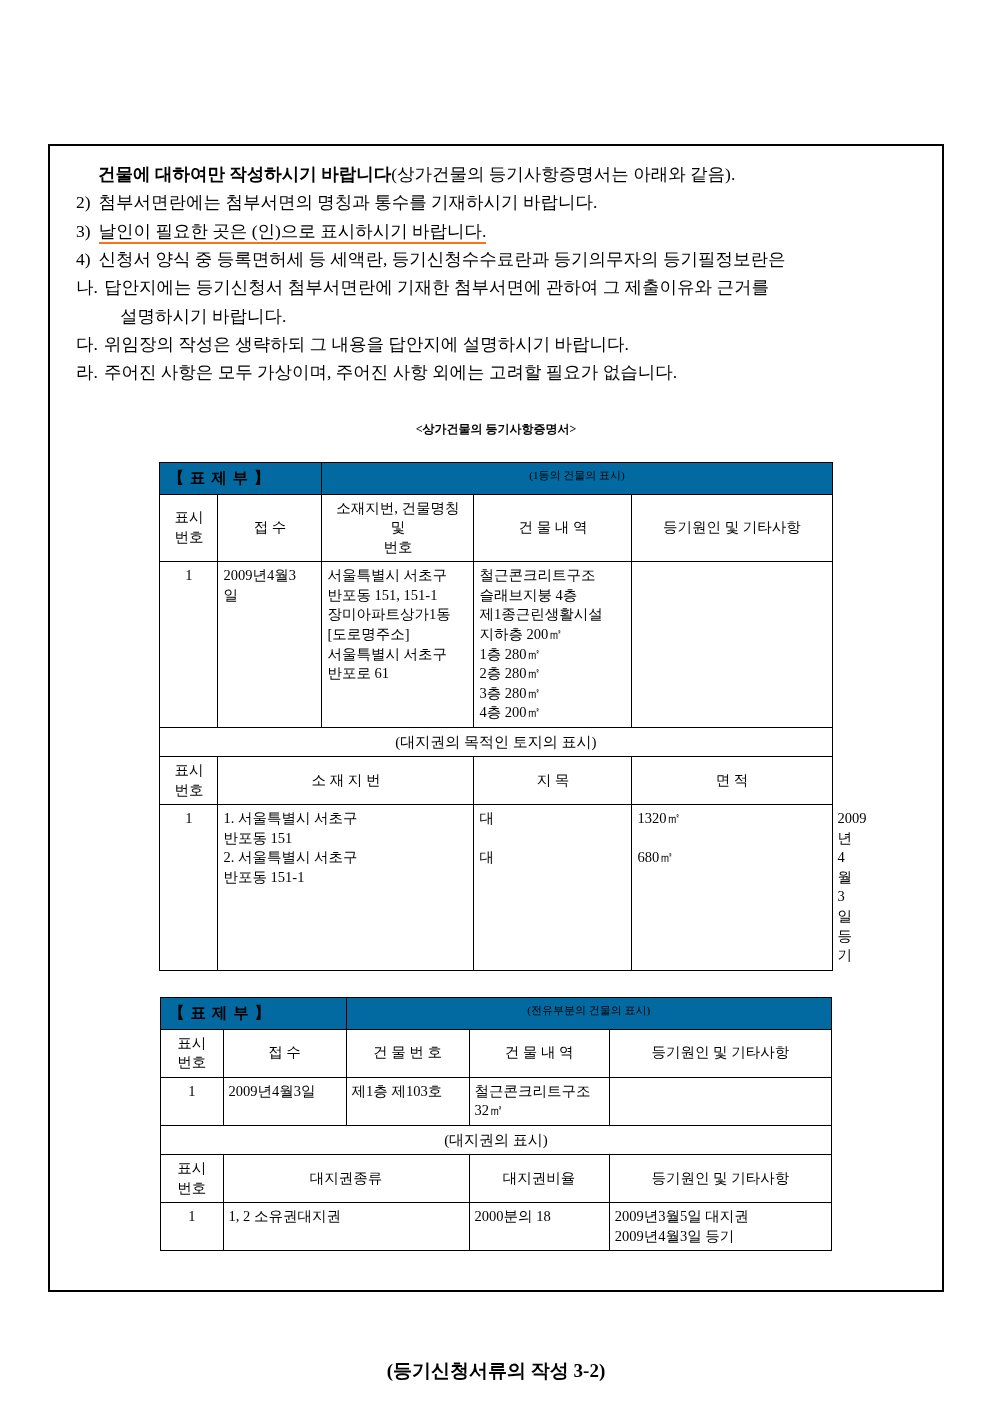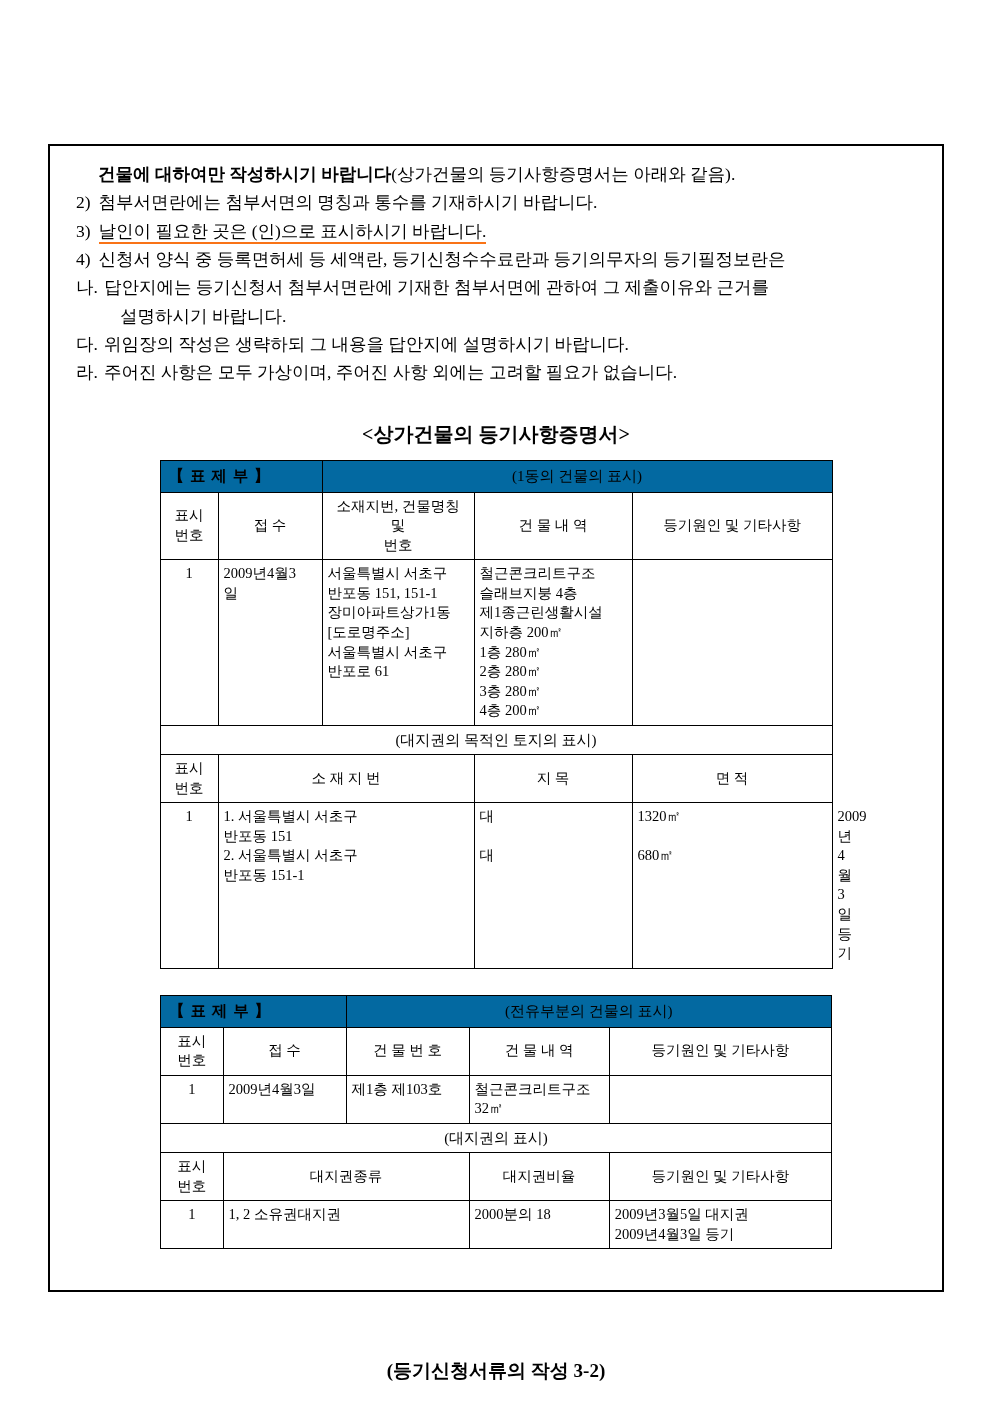--- a/index.html
+++ b/index.html
@@ -52,24 +52,24 @@
     padding-bottom: 1px;
   }
   .justify {
     text-align: justify;
     text-justify: inter-character;
   }
 
   
   .doc-title {
     text-align: center;
-    font-size: 20px;
+    font-size: 12px;
     font-weight: bold;
     margin-top: 34px;
-    margin-bottom: 12px;
+    margin-bottom: 24px;
   }
 
   
   .reg-table {
     border-collapse: collapse;
     width: 672px;
     margin: 0 auto;
     font-size: 14.5px;
     line-height: 1.35;
     table-layout: fixed;
@@ -84,21 +84,21 @@
     background: #0369a1;
     padding: 5px 8px;
     font-size: 15.5px;
   }
   .sec-head .sec-title {
     font-weight: bold;
     letter-spacing: 1px;
   }
   .sec-head .sec-sub {
     text-align: center;
-    font-size: 15px;
+    font-size: 11px;
     font-weight: normal;
   }
   .subcap td {
     text-align: center;
     font-size: 15px;
     padding: 4px 5px;
   }
   .col-head td {
     text-align: center;
     vertical-align: middle;

